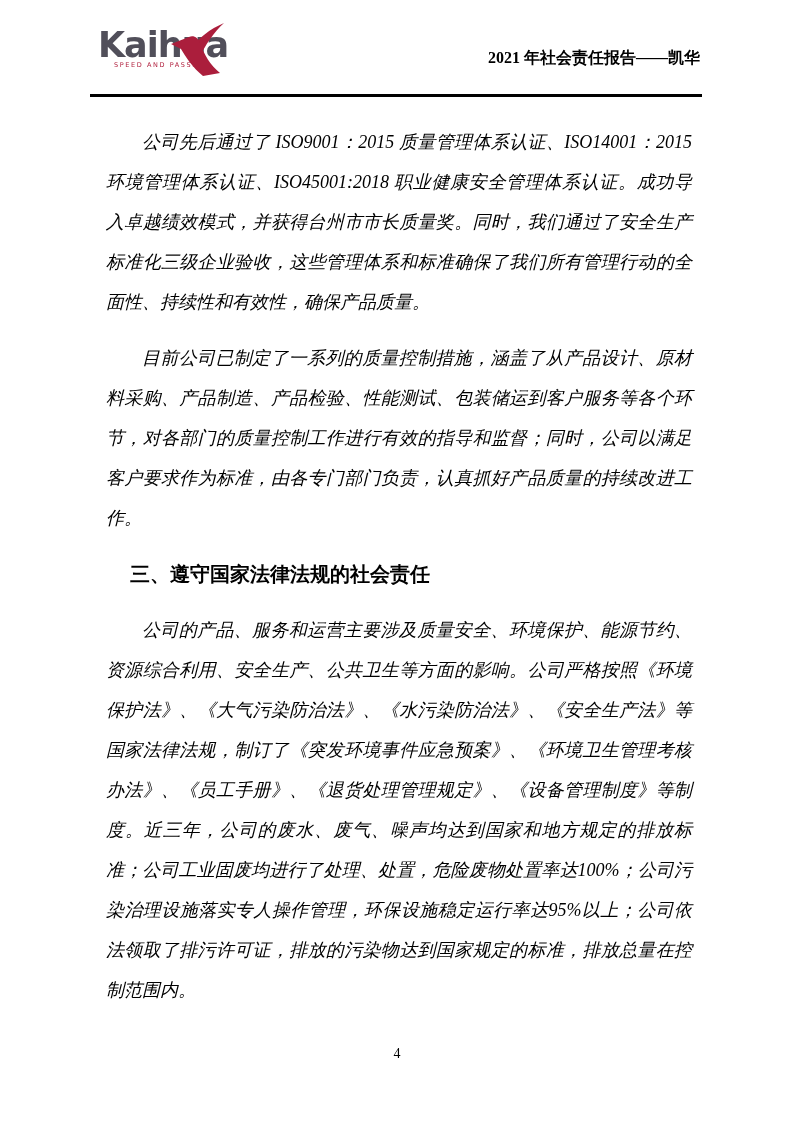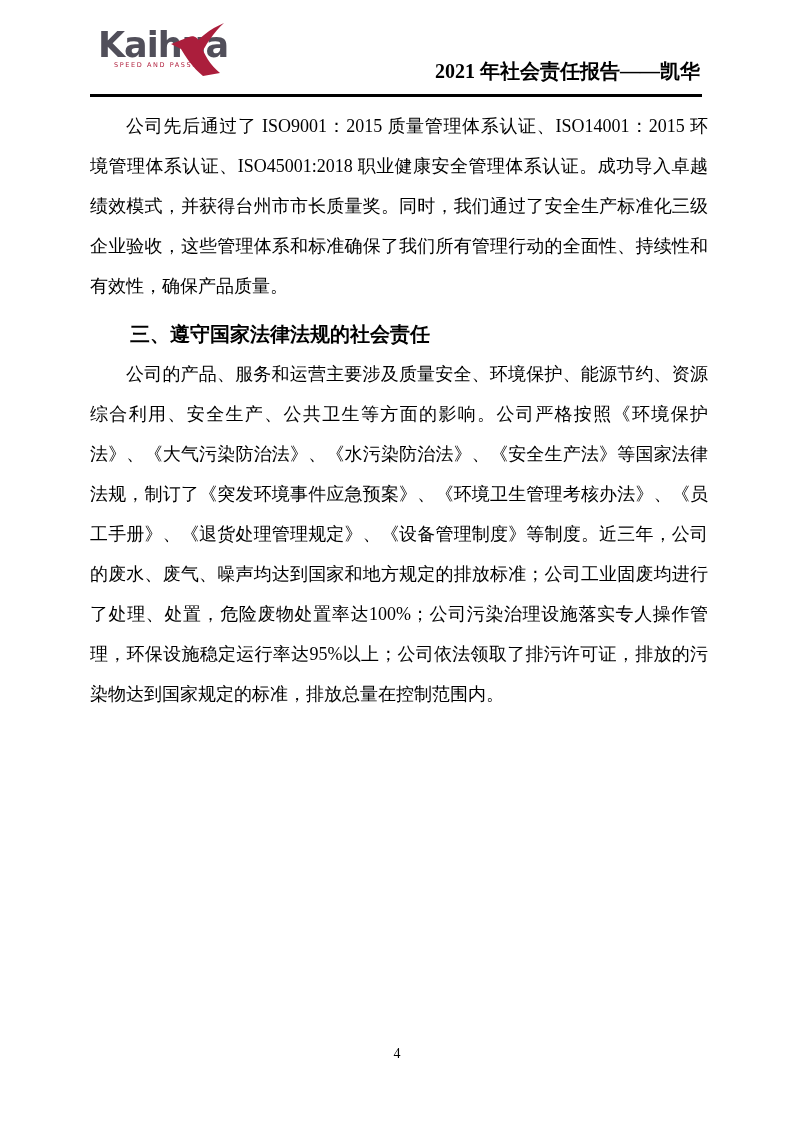--- a/index.html
+++ b/index.html
@@ -32,22 +32,22 @@
     font-size: 6.5px;
     letter-spacing: 1.6px;
     color: #b01e3c;
     margin: -3px 0 0 16px;
     white-space: nowrap;
   }
 
   .header-title {
     position: absolute;
     right: 6px;
-    top: 34px;
-    font-size: 20px;
+    top: 24px;
+    font-size: 16px;
     font-weight: bold;
     white-space: nowrap;
   }
 
   .rule {
     position: absolute;
     left: 90px;
     top: 94px;
     width: 612px;
     height: 0;
@@ -59,22 +59,23 @@
     position: absolute;
     left: 90px;
     top: 106px;
     width: 618px;
     font-size: 18px;
     line-height: 40px;
     text-align: justify;
     text-justify: inter-ideograph;
   }
   .content p {
-    margin: 0;
+    margin: 16px;
     text-indent: 2em;
+    font-style: italic;
   }
   .content h2 {
     margin: 8px 0 0 0;
     font-size: 20px;
     line-height: 40px;
     font-weight: bold;
     text-indent: 2em;
   }
 
   
@@ -104,20 +105,21 @@
     </div>
 
     <div class="header-title">2021 年社会责任报告——凯华</div>
   </div>
 
   <div class="rule"></div>
 
   <div class="content">
 
   <p>公司先后通过了 ISO9001：2015 质量管理体系认证、ISO14001：2015 环境管理体系认证、ISO45001:2018 职业健康安全管理体系认证。成功导入卓越绩效模式，并获得台州市市长质量奖。同时，我们通过了安全生产标准化三级企业验收，这些管理体系和标准确保了我们所有管理行动的全面性、持续性和有效性，确保产品质量。</p>
+      <p>目前公司已制定了一系列的质量控制措施，涵盖了从产品设计、原材料采购、产品制造、产品检验、性能测试、包装储运到客户服务等各个环节，对各部门的质量控制工作进行有效的指导和监督；同时，公司以满足客户要求作为标准，由各专门部门负责，认真抓好产品质量的持续改进工作。</p>
       <h2>三、遵守国家法律法规的社会责任</h2>
       <p>公司的产品、服务和运营主要涉及质量安全、环境保护、能源节约、资源综合利用、安全生产、公共卫生等方面的影响。公司严格按照《环境保护法》、《大气污染防治法》、《水污染防治法》、《安全生产法》等国家法律法规，制订了《突发环境事件应急预案》、《环境卫生管理考核办法》、《员工手册》、《退货处理管理规定》、《设备管理制度》等制度。近三年，公司的废水、废气、噪声均达到国家和地方规定的排放标准；公司工业固废均进行了处理、处置，危险废物处置率达100%；公司污染治理设施落实专人操作管理，环保设施稳定运行率达95%以上；公司依法领取了排污许可证，排放的污染物达到国家规定的标准，排放总量在控制范围内。</p>
     </div>
 
   <div class="footer">
     <span>4</span>
   </div>
 
 </div>
 

